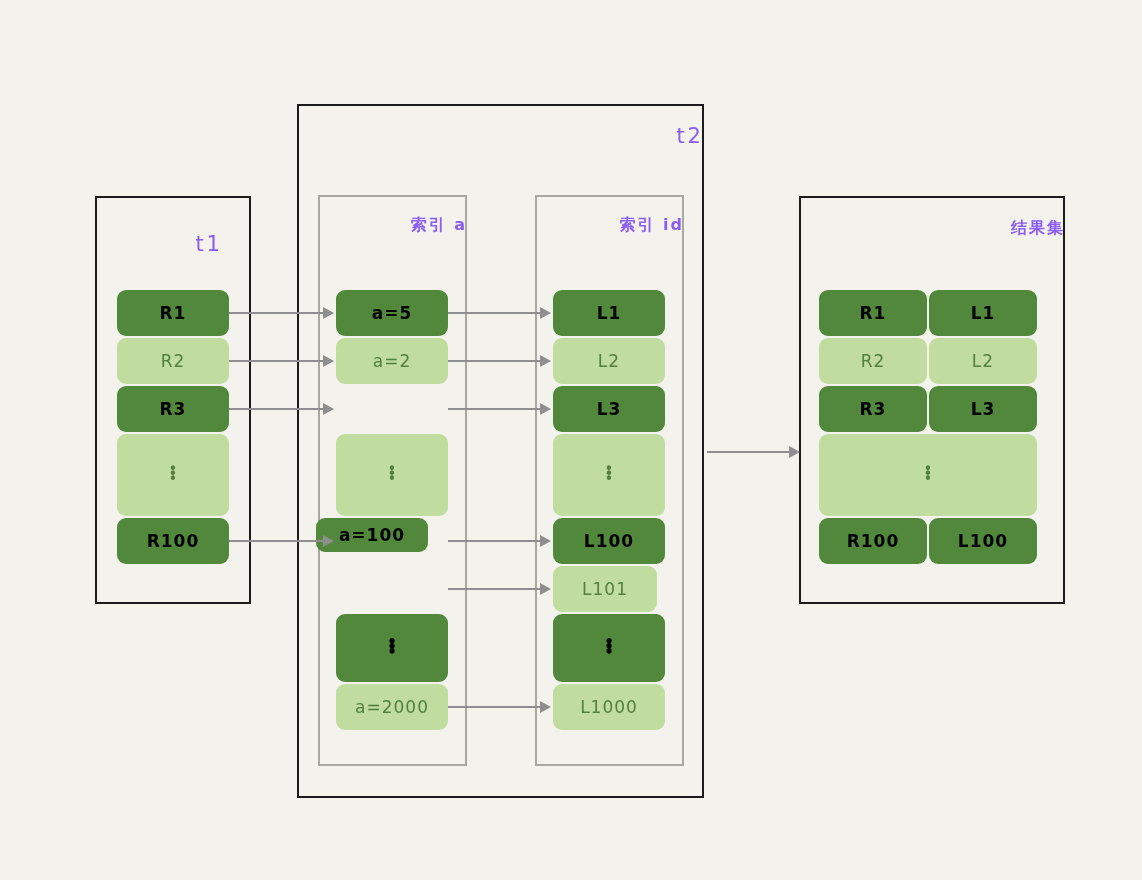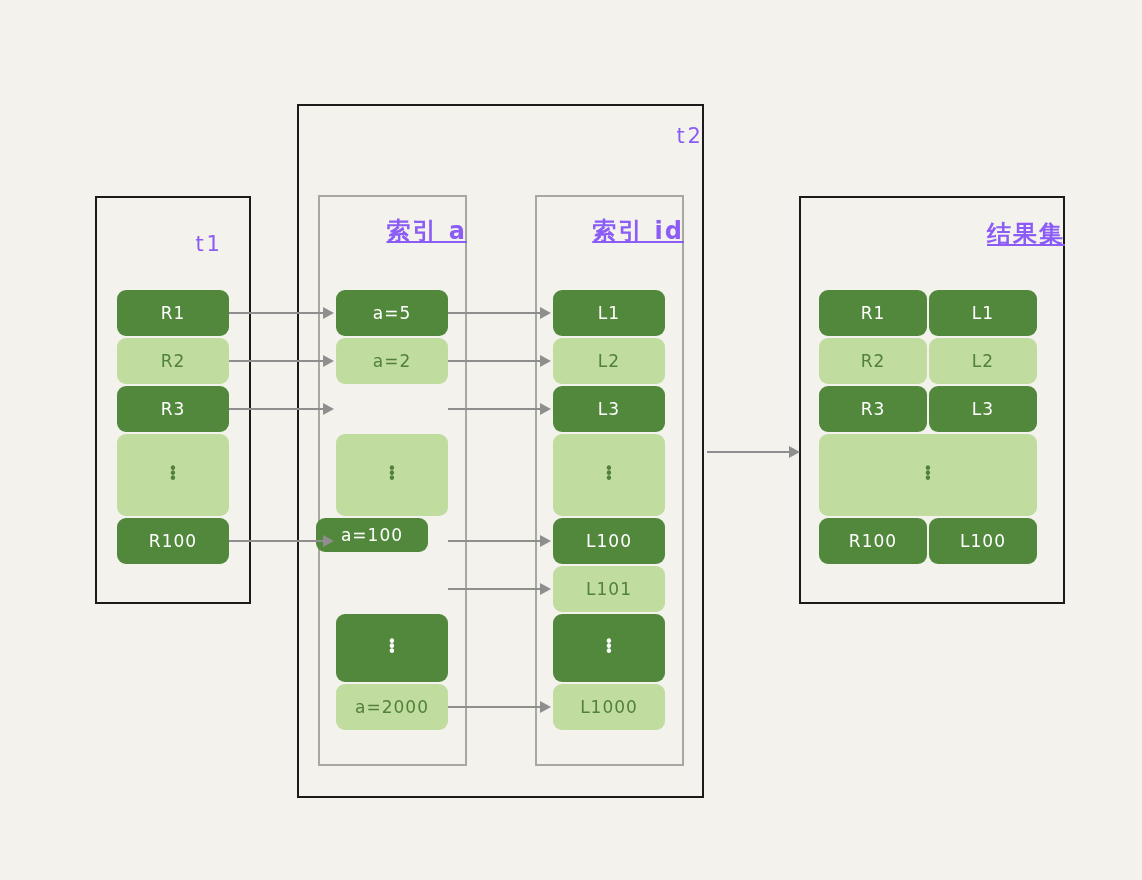--- a/index.html
+++ b/index.html
@@ -39,42 +39,42 @@
     text-align: right;
     color: #8b5cf6;
     font-family: "DejaVu Sans", sans-serif;
     white-space: nowrap;
   }
   .title-latin {
     font-size: 21px;
     letter-spacing: 3px;
   }
   .title-cjk {
-    font-size: 24px;
+    font-size: 16px;
     font-weight: bold;
     letter-spacing: 2px;
-    text-decoration: underline;
   }
 
   
   .cell {
     position: absolute;
     box-sizing: border-box;
     border-radius: 9px;
     display: flex;
     align-items: center;
     justify-content: center;
     font-family: "DejaVu Sans", sans-serif;
     font-size: 17px;
     letter-spacing: 1px;
     white-space: nowrap;
   }
   .cell.dark {
     background: #52883c;
-    color: #ffffff;
+    color: #000000;
+    font-weight: bold;
   }
   .cell.light {
     background: #c0dc9e;
     color: #51813b;
   }
   .cell .dots {
     display: block;
     line-height: 4px;
     font-size: 15px;
     letter-spacing: 0;
@@ -157,21 +157,21 @@
   <div class="cell light" style="left:553px; top:338px; width:112px; height:46px;">L2</div>
   <div class="cell dark" style="left:553px; top:386px; width:112px; height:46px;">L3</div>
   <div class="cell light" style="left:553px; top:434px; width:112px; height:82px;">
     <span class="dots">
         <i>•</i>
         <i>•</i>
         <i>•</i>
       </span>
   </div>
   <div class="cell dark" style="left:553px; top:518px; width:112px; height:46px;">L100</div>
-  <div class="cell light" style="left:553px; top:566px; width:112px; height:46px;">L101</div>
+  <div class="cell light" style="left:553px; top:566px; width:104px; height:46px;">L101</div>
   <div class="cell dark" style="left:553px; top:614px; width:112px; height:68px;">
     <span class="dots">
         <i>•</i>
         <i>•</i>
         <i>•</i>
       </span>
   </div>
   <div class="cell light" style="left:553px; top:684px; width:112px; height:46px;">L1000</div>
 
   <div class="frame-outer" style="left:799px; top:196px; width:266px; height:408px;"></div>

